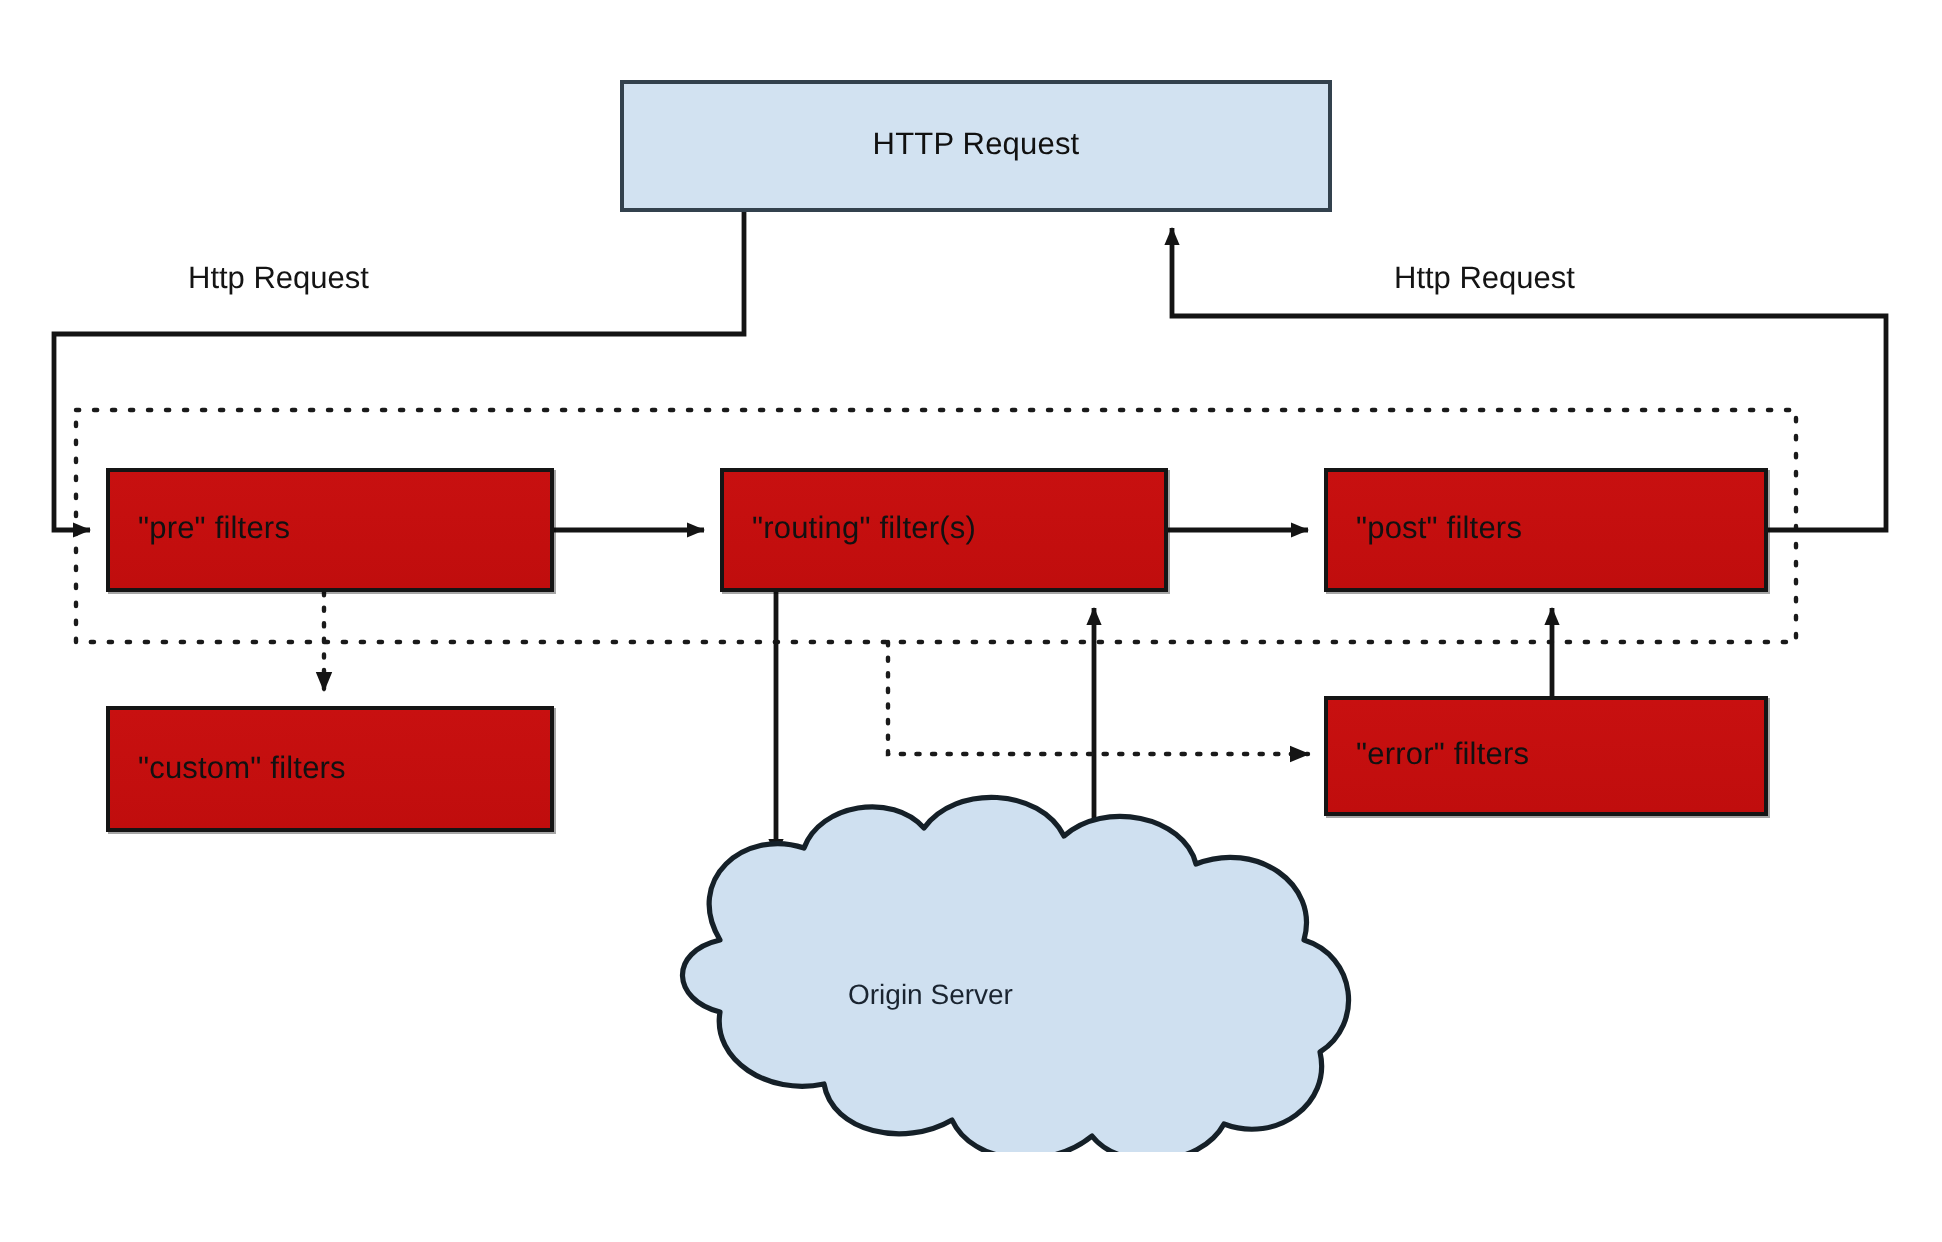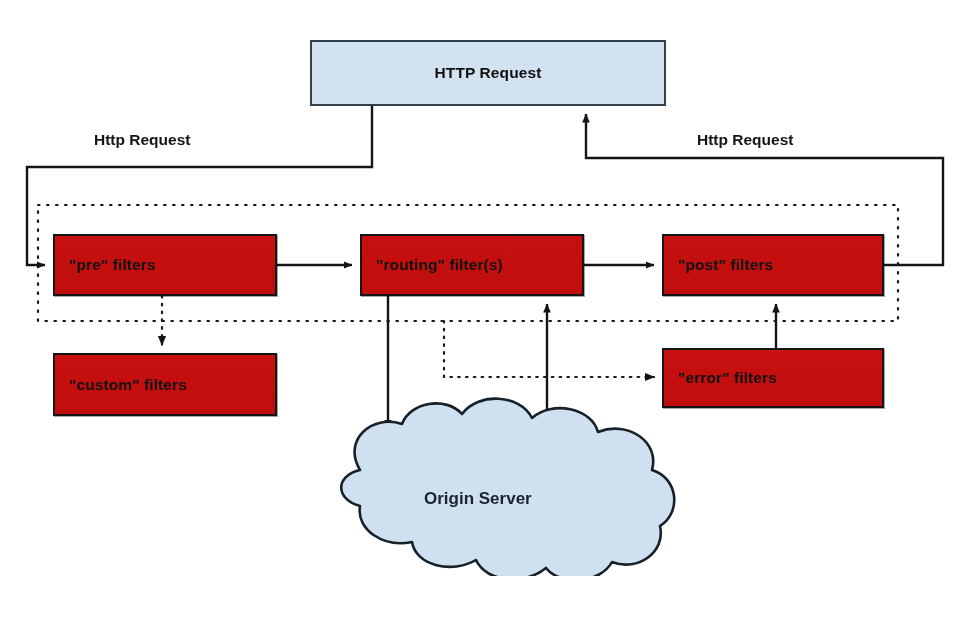--- a/index.html
+++ b/index.html
@@ -9,21 +9,20 @@
   }
   body {
     font-family: "Liberation Sans", sans-serif;
   }
   #canvas {
     position: relative;
     width: 971px;
     height: 576px;
     background: #ffffff;
     overflow: hidden;
-    font-weight: bold;
   }
   #diagram-svg {
     position: absolute;
     left: 0;
     top: 0;
     width: 971px;
     height: 621px;
   }
   .node-box {
     position: absolute;
@@ -60,21 +59,21 @@
     text-align: center;
   }
   .edge-label {
     position: absolute;
     font-size: 15.5px;
     color: #141414;
     white-space: nowrap;
   }
   .cloud-label {
     position: absolute;
-    font-size: 17px;
+    font-size: 14px;
     color: #1a2430;
     white-space: nowrap;
   }
 </style>
 </head>
 <body>
 
 <div id="canvas">
 
   <svg id="diagram-svg" viewBox="0 0 971 621">

